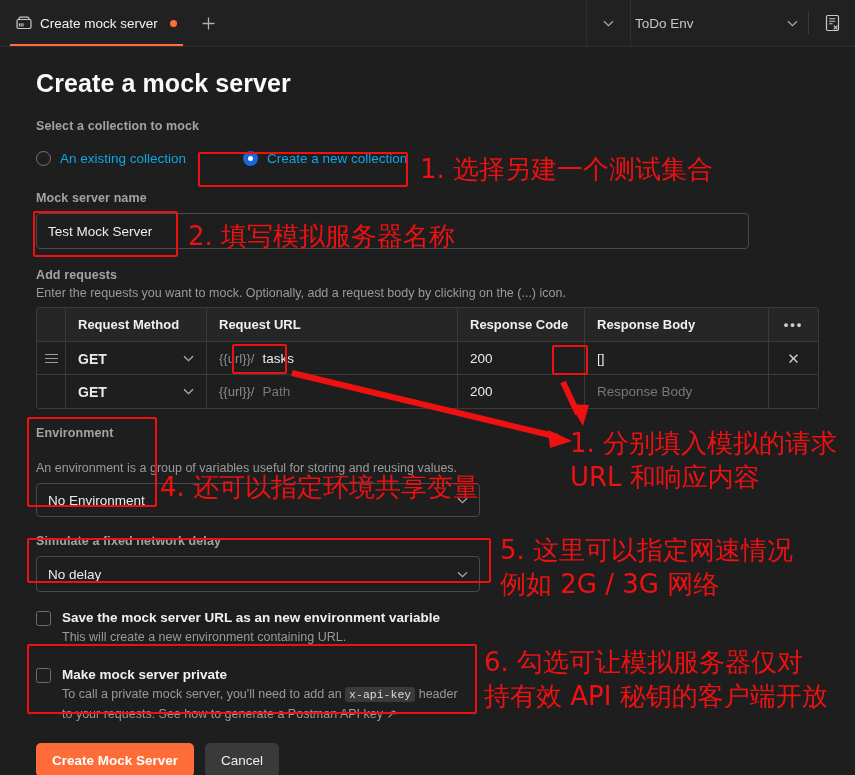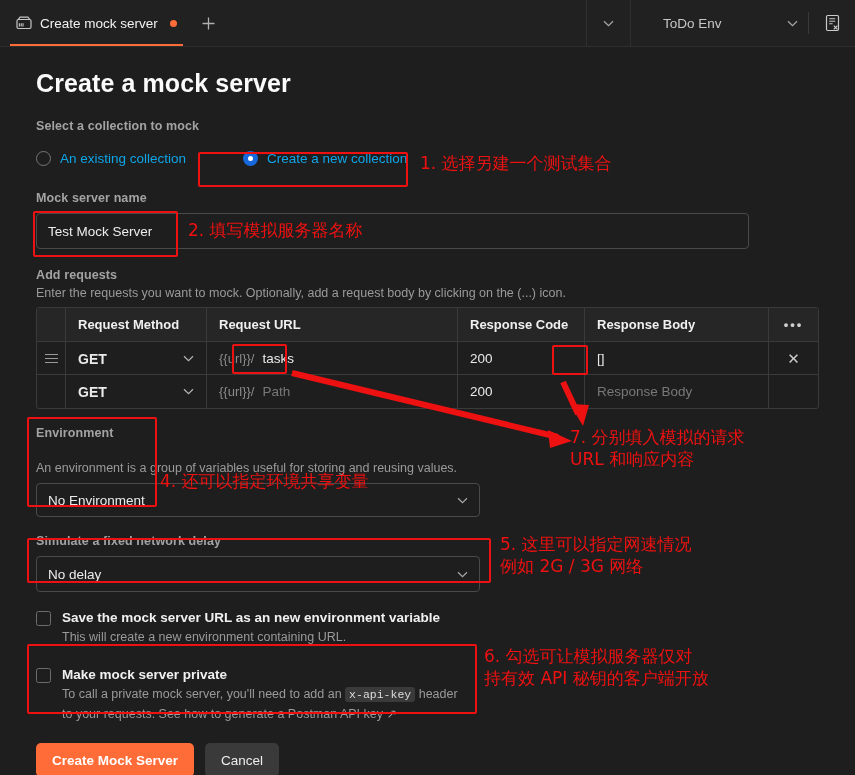--- a/index.html
+++ b/index.html
@@ -32,21 +32,21 @@
     display: flex; align-items: center; justify-content: center;
     width: 36px; color: #b0b0b0; font-size: 20px; font-weight: 300; cursor: pointer;
   }
   .tab-caret {
     display: flex; align-items: center; justify-content: center;
     width: 44px; color: #a8a8a8; cursor: pointer;
     border-left: 1px solid #2f2f2f;
   }
   .envzone {
     display: flex; align-items: center; gap: 10px;
-    padding: 0 10px 0 32px; min-width: 178px;
+    padding: 0 10px 0 4px; min-width: 178px;
     border-left: 1px solid #2f2f2f; cursor: pointer;
   }
   .env-name { color: #c6c6c6; font-size: 13.5px; flex: 1; }
   .vdiv { width: 1px; height: 22px; background: #3a3a3a; }
   .env-quicklook {
     display: flex; align-items: center; justify-content: center;
     width: 46px; color: #c9c9c9; cursor: pointer;
   }
   .caret { width: 11px; height: 7px; display: block; }
 
@@ -126,21 +126,21 @@
     height: 34px; border-radius: 5px; display: inline-flex; align-items: center;
     justify-content: center; font-size: 13.5px; cursor: pointer; padding: 0 16px;
   }
   .btn-primary { background: #ff6c37; color: #fff; font-weight: bold; }
   .btn-ghost { background: #3a3a3a; color: #ededed; }
 
   
   .overlay { position: absolute; inset: 0; pointer-events: none; }
   .anno-box { position: absolute; border: 2.5px solid #ee1111; border-radius: 2px; }
   .anno-text {
-    position: absolute; color: #ee1111; font-size: 17px; line-height: 1.32;
+    position: absolute; color: #ee1111; font-size: 26px; line-height: 1.32;
     white-space: pre; font-family: "DejaVu Sans", sans-serif;
   }
 </style>
 </head>
 <body>
 
 <div id="app">
 
   <div class="topbar">
     <div class="tabzone">
@@ -333,21 +333,21 @@
 
       <line x1="292" y1="373" x2="558" y2="437" stroke="#ee1111" stroke-width="6"></line>
       <polygon points="572,441 548,430 550,448" fill="#ee1111"></polygon>
 
       <line x1="563" y1="382" x2="578" y2="414" stroke="#ee1111" stroke-width="6"></line>
       <polygon points="583,426 570,404 589,405" fill="#ee1111"></polygon>
     </svg>
 
     <div class="anno-text" style="left:420px;top:152px;">1. 选择另建一个测试集合</div>
     <div class="anno-text" style="left:188px;top:219px;">2. 填写模拟服务器名称</div>
-    <div class="anno-text" style="left:570px;top:426px;">7. 分别填入模拟的请求
+    <div class="anno-text" style="left:570px;top:426px;">1. 分别填入模拟的请求
 URL 和响应内容</div>
     <div class="anno-text" style="left:160px;top:470px;">4. 还可以指定环境共享变量</div>
     <div class="anno-text" style="left:500px;top:533px;">5. 这里可以指定网速情况
 例如 2G / 3G 网络</div>
     <div class="anno-text" style="left:484px;top:645px;">6. 勾选可让模拟服务器仅对
 持有效 API 秘钥的客户端开放</div>
   </div>
 </div>
 
 </body></html>

